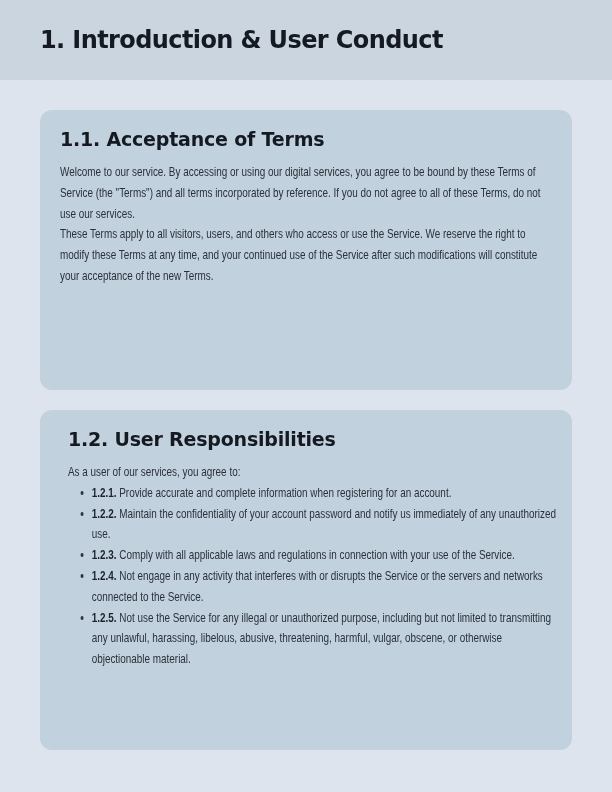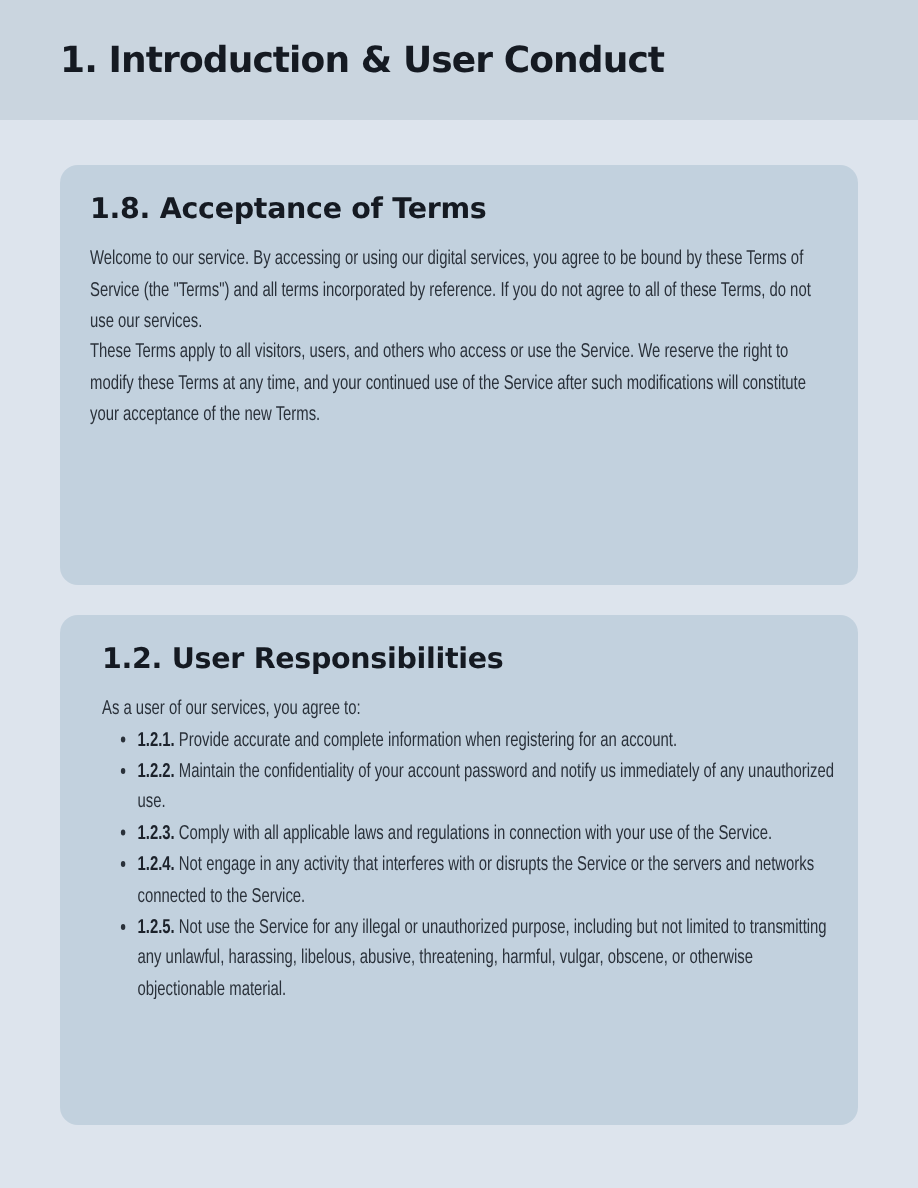--- a/index.html
+++ b/index.html
@@ -17,21 +17,21 @@
   li b{font-weight:bold;color:#1c222b;}
 </style>
 </head>
 <body>
 
 <div class="header">
   <h1 class="page-title">1. Introduction &amp; User Conduct</h1>
 </div>
 
 <section class="card card1">
-  <h2>1.8. Acceptance of Terms</h2>
+  <h2>1.1. Acceptance of Terms</h2>
   <div class="body-text">
     <p>Welcome to our service. By accessing or using our digital services, you agree to be bound by these Terms of Service (the "Terms") and all terms incorporated by reference. If you do not agree to all of these Terms, do not use our services.</p>
     <p>These Terms apply to all visitors, users, and others who access or use the Service. We reserve the right to modify these Terms at any time, and your continued use of the Service after such modifications will constitute your acceptance of the new Terms.</p>
   </div>
 </section>
 
 <section class="card card2">
   <h2>1.2. User Responsibilities</h2>
   <div class="body-text">
     <p>As a user of our services, you agree to:</p>

